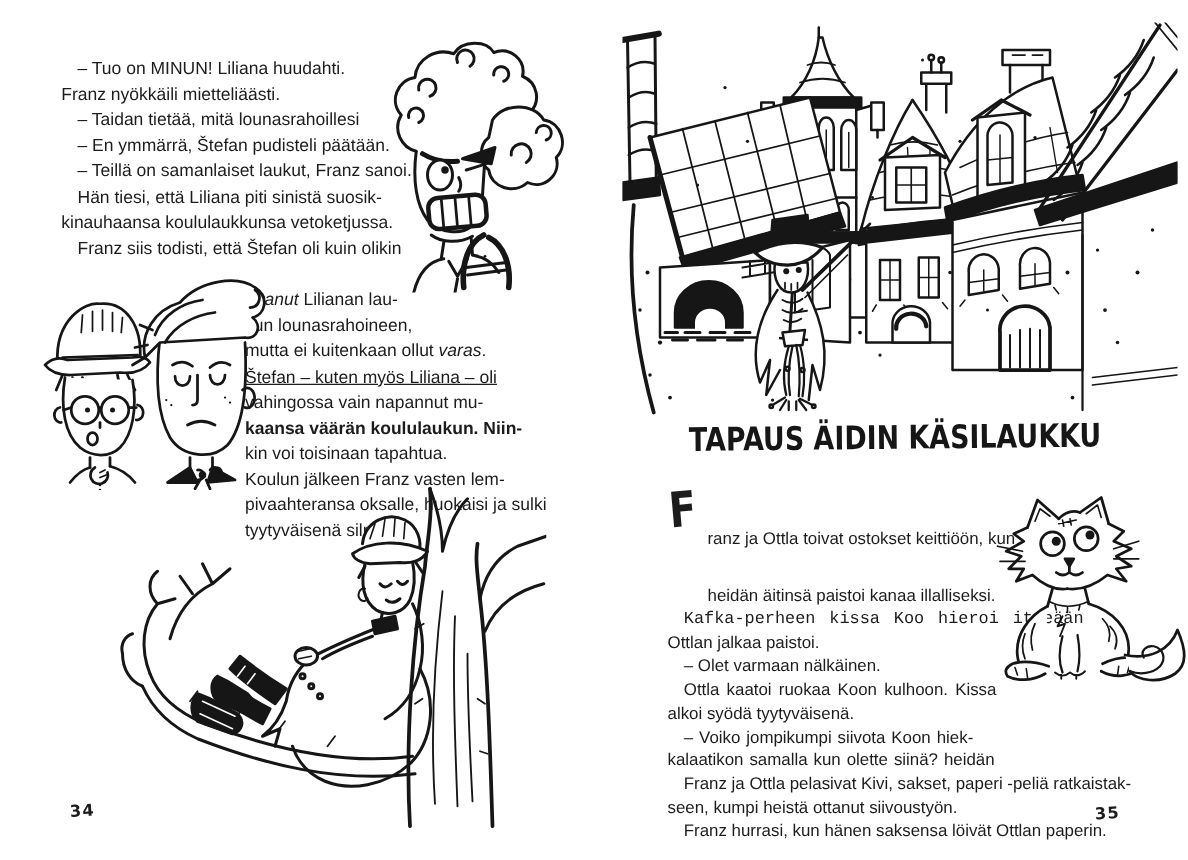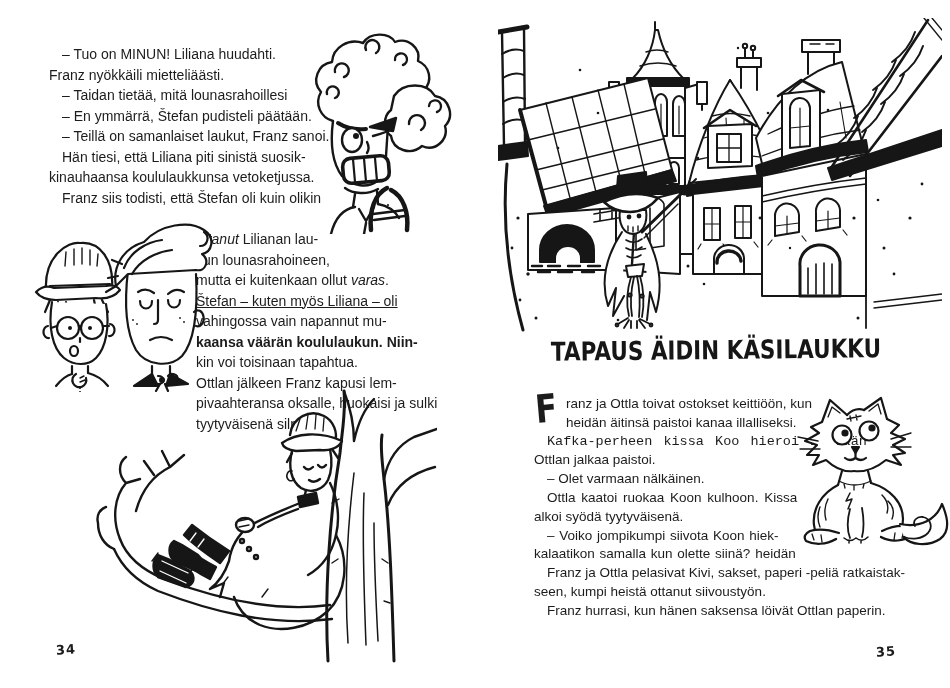--- a/index.html
+++ b/index.html
@@ -5,21 +5,21 @@
   html,body{margin:0;padding:0;}
   body{
     width:950px;height:688px;position:relative;overflow:hidden;
     background:#ffffff;color:#1c1c1c;
     font-family:"Liberation Sans",sans-serif;
   }
   .abs{position:absolute;}
   .txt{font-size:14px;line-height:20.5px;white-space:nowrap;}
   .rtxt{font-size:13.5px;line-height:18.8px;white-space:nowrap;}
   .ind{padding-left:13px;}
-  .dc-gap{padding-left:32px;}
+  .dc-gap{padding-left:32px;margin-top:27px;}
   .it{font-style:italic;}
   .ws3{word-spacing:3px;font-family:Liberation Mono, monospace;}
   .ws2{word-spacing:2px;}
   .ws1{word-spacing:1px;}
   #leftPara{left:49px;top:44px;}
   #leftWrap{left:196px;top:229px;}
   #leftWrap div{margin-left:0;}
   #lw0{margin-left:19px;} #lw1{margin-left:25px;} #lw2{margin-left:32px;}
   #lw3{margin-left:36px;text-decoration:underline;} #lw4{margin-left:26px;} #lw5{margin-left:32px;font-weight:bold;}
   #lw6{margin-left:29px;} #lw7{margin-left:44px;} #lw8{margin-left:12px;}
@@ -52,21 +52,21 @@
 </div>
 
 <div class="abs txt" id="leftWrap">
   <div id="lw0"><span class="it">ottanut</span><span> Lilianan lau-</span></div>
   <div id="lw1">kun lounasrahoineen,</div>
   <div id="lw2"><span>mutta ei kuitenkaan ollut </span><span class="it">varas</span><span>.</span></div>
   <div id="lw3">Štefan – kuten myös Liliana – oli</div>
   <div id="lw4">vahingossa vain napannut mu-</div>
   <div id="lw5">kaansa väärän koululaukun. Niin-</div>
   <div id="lw6">kin voi toisinaan tapahtua.</div>
-  <div id="lw7">Ottlan jälkeen Franz kapusi lem-</div>
+  <div id="lw7">Koulun jälkeen Franz vasten lem-</div>
   <div id="lw8">pivaahteransa oksalle, huokaisi ja sulki</div>
   <div id="lw9">tyytyväisenä silmänsä.</div>
 </div>
 
 <svg class="abs" style="left:283px;top:24px" width="170" height="210" viewBox="0 0 170 210">
   <g class="ink" stroke-width="2.4">
 
     <path d="M50,97 C47,120 50,140 59,152 C69,163 86,164 94,157 C100,151 102,142 103,132 L106,86" fill="#fff"></path>
 
     <path d="M50,97 C38,94 31,80 38,68 C28,57 35,40 49,38 C50,23 66,14 80,19 C87,8 106,8 112,18 C125,13 138,24 135,37 C147,42 150,57 141,66 C144,74 140,82 133,84" fill="#fff"></path>

